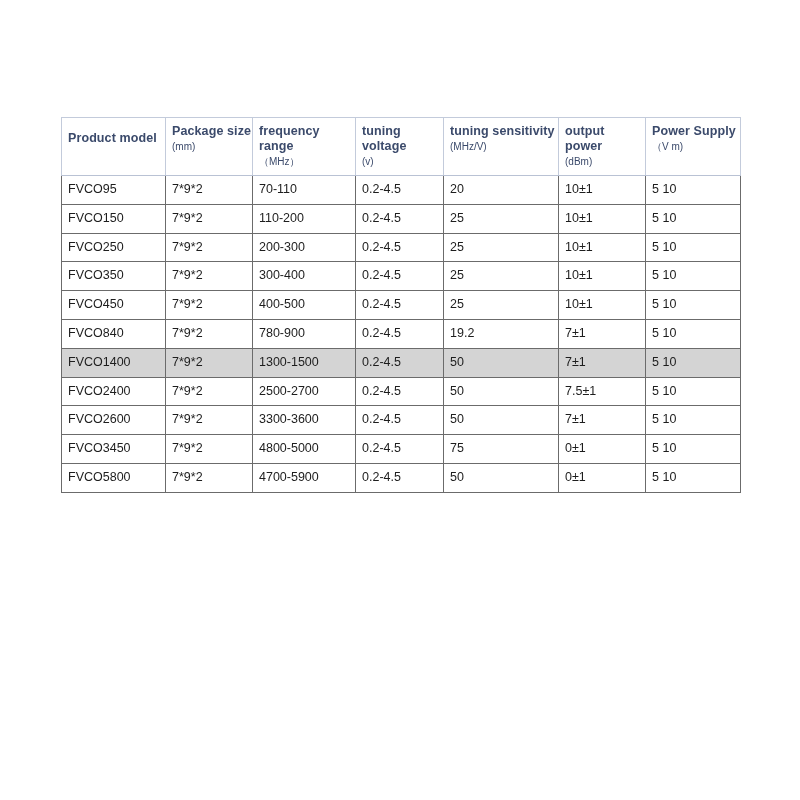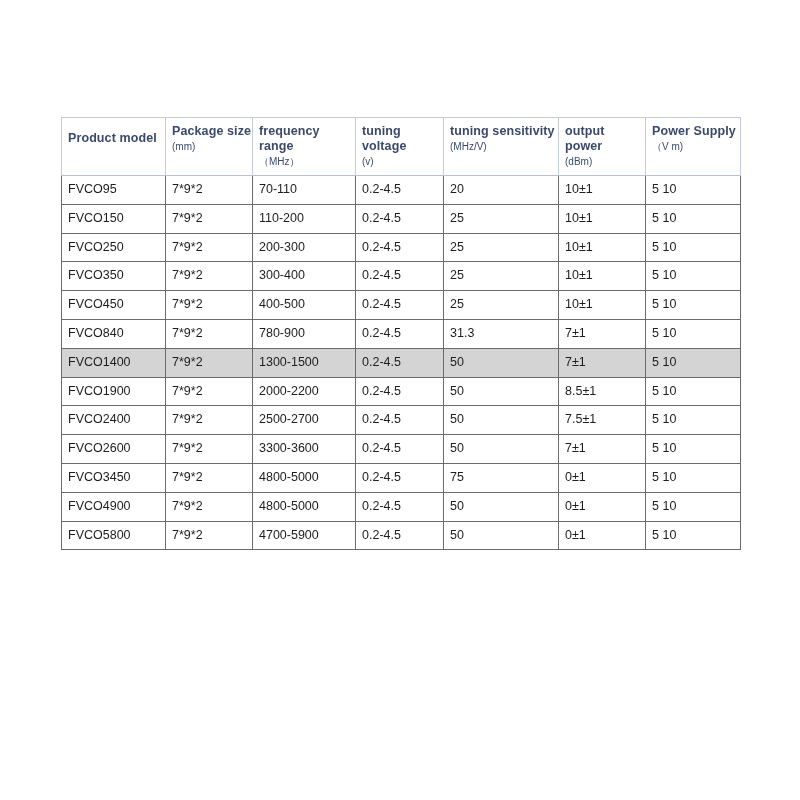--- a/index.html
+++ b/index.html
@@ -173,43 +173,34 @@
           <td>0.2-4.5</td>
           <td>25</td>
           <td>10±1</td>
           <td>5 10</td>
         </tr>
         <tr>
           <td>FVCO840</td>
           <td>7*9*2</td>
           <td>780-900</td>
           <td>0.2-4.5</td>
-          <td>31.3</td>
+          <td>19.2</td>
           <td>7±1</td>
           <td>5 10</td>
         </tr>
         <tr class="highlight">
           <td>FVCO1400</td>
           <td>7*9*2</td>
           <td>1300-1500</td>
           <td>0.2-4.5</td>
           <td>50</td>
           <td>7±1</td>
           <td>5 10</td>
         </tr>
         <tr>
-          <td>FVCO1900</td>
-          <td>7*9*2</td>
-          <td>2000-2200</td>
-          <td>0.2-4.5</td>
-          <td>50</td>
-          <td>8.5±1</td>
-          <td>5 10</td>
-        </tr>
-        <tr>
           <td>FVCO2400</td>
           <td>7*9*2</td>
           <td>2500-2700</td>
           <td>0.2-4.5</td>
           <td>50</td>
           <td>7.5±1</td>
           <td>5 10</td>
         </tr>
         <tr>
           <td>FVCO2600</td>
@@ -219,29 +210,20 @@
           <td>50</td>
           <td>7±1</td>
           <td>5 10</td>
         </tr>
         <tr>
           <td>FVCO3450</td>
           <td>7*9*2</td>
           <td>4800-5000</td>
           <td>0.2-4.5</td>
           <td>75</td>
-          <td>0±1</td>
-          <td>5 10</td>
-        </tr>
-        <tr>
-          <td>FVCO4900</td>
-          <td>7*9*2</td>
-          <td>4800-5000</td>
-          <td>0.2-4.5</td>
-          <td>50</td>
           <td>0±1</td>
           <td>5 10</td>
         </tr>
         <tr>
           <td>FVCO5800</td>
           <td>7*9*2</td>
           <td>4700-5900</td>
           <td>0.2-4.5</td>
           <td>50</td>
           <td>0±1</td>

